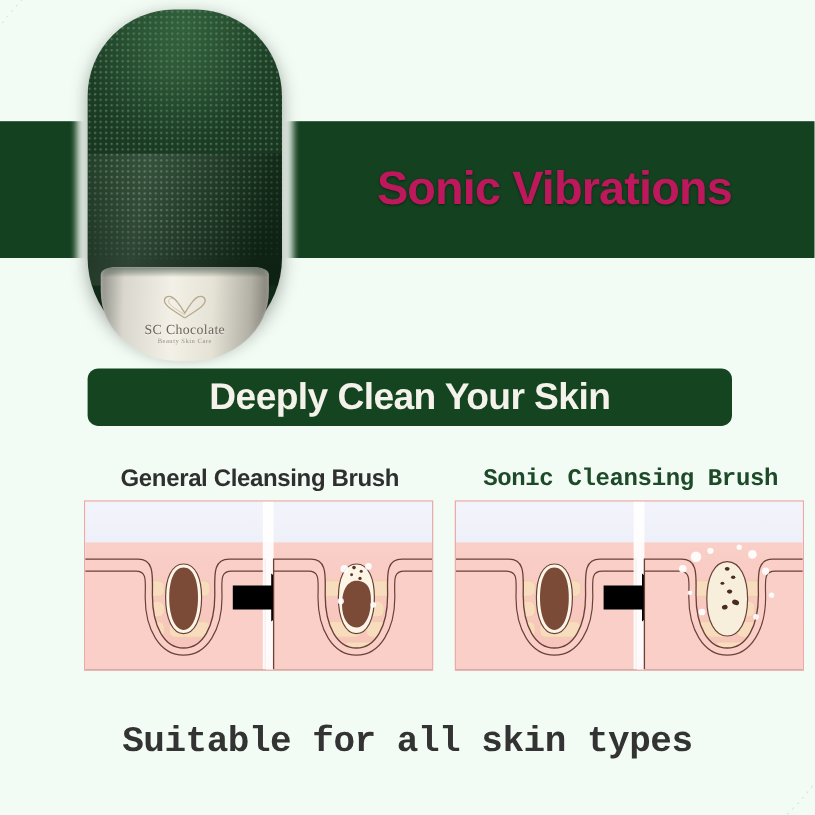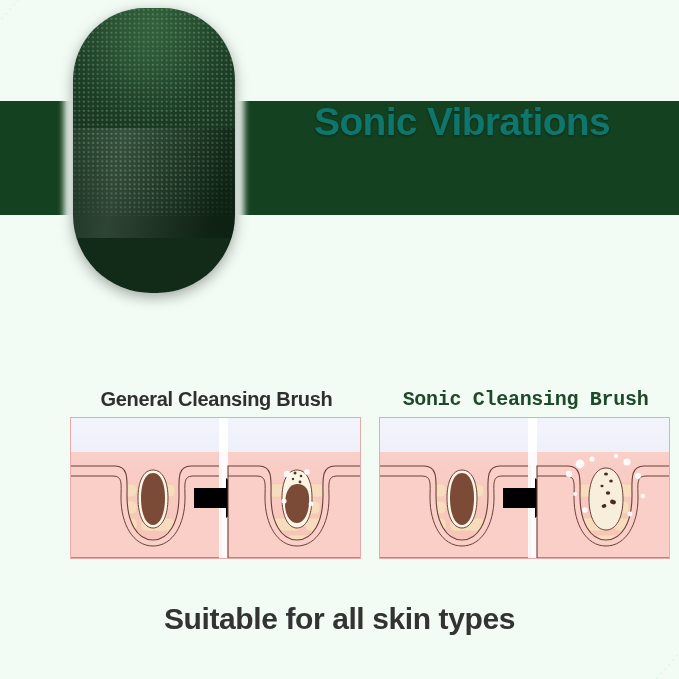--- a/index.html
+++ b/index.html
@@ -15,22 +15,22 @@
   #deco-tl{left:-150px;top:-175px;width:330px;height:330px;}
   #deco-br{right:-150px;bottom:-170px;width:330px;height:330px;}
 
   
   #headline-banner{
     position:absolute;left:0;top:101px;width:679px;height:114px;
     background:#14411f;
   }
   #headline-text{
     position:absolute;left:262px;top:101px;width:400px;height:114px;
-    display:flex;flex-direction:column;align-items:center;justify-content:flex-start;
-    color:#0f766e;font-weight:bold;font-size:39px;line-height:1.07;
+    display:flex;align-items:center;justify-content:center;
+    color:#be185d;font-weight:bold;font-size:39px;line-height:1.07;
     letter-spacing:-0.7px;text-align:center;
     text-shadow:0 1px 2px rgba(0,0,0,.45);
   }
   #headline-l1{white-space:nowrap;}
   #headline-l2{white-space:nowrap;}
 
   
   #product{position:absolute;left:73px;top:8px;width:162px;height:285px;}
   #product-glow{
     position:absolute;left:-9px;top:-6px;width:180px;height:297px;
@@ -113,21 +113,21 @@
   #label-right{color:#1d4a28;}
   .diagram{
     position:relative;width:289px;height:140px;margin-top:2px;
     border:1.5px solid #e9aaa9;background:#fdecea;overflow:hidden;
   }
   .diagram svg{display:block;}
 
   
   #footer-text{
     position:absolute;left:0;top:602px;width:679px;text-align:center;
-    font-weight:bold;font-size:30px;color:#333333;letter-spacing:-0.4px;
+    font-weight:bold;font-size:30px;color:#333333;letter-spacing:-0.4px;font-family:Liberation Mono, monospace;
   }
 </style>
 </head>
 <body>
 
 <div id="stage">
 
   <svg class="deco" id="deco-tl" viewBox="0 0 330 330">
     <g fill="none" stroke="#bfe6cb" stroke-width="1.1">
       <path d="M330,10 A320,320 0 0 0 10,330"></path>
@@ -157,22 +157,40 @@
     <span id="headline-l1">Sonic Vibrations</span>
   </div>
 
   <div id="product">
     <div id="product-glow"></div>
     <div id="product-body">
       <div id="bristles"></div>
       <div id="bristle-shade"></div>
       <div id="body-sheen"></div>
     </div>
+    <div id="base">
+      <div id="base-top-shadow"></div>
+      <svg id="logo-heart" width="46" height="22" viewBox="0 0 46 22">
+        <g fill="none" stroke="#b9a88c" stroke-width="1.1">
+          <path d="M23,20 C14,14 6,10 6,5.5 C6,2 10,1 13,3 C15.5,4.6 17,7 17,7"></path>
+          <path d="M23,20 C32,14 40,10 40,5.5 C40,2 36,1 33,3 C30.5,4.6 29,7 29,7"></path>
+          <path d="M17,7 C19,9.5 21,12.5 23,16 C25,12.5 27,9.5 29,7"></path>
+        </g>
+        <g fill="none" stroke="#cbbda6" stroke-width="0.8" opacity=".85">
+          <path d="M23,17.5 C16,12.5 9.5,9.5 9.5,6 C9.5,3.5 12.5,3 15,4.8"></path>
+        </g>
+      </svg>
+      <div id="logo-word">SC Chocolate</div>
+      <div id="logo-sub">Beauty Skin Care</div>
+    </div>
   </div>
 
+  <div id="pill-banner">
+    <span id="pill-text">Deeply Clean Your Skin</span>
+  </div>
 
   <div id="compare">
 
     <div class="col" id="col-left">
       <div class="col-label" id="label-left">General Cleansing Brush</div>
       <div class="diagram">
         <svg width="289" height="140" viewBox="0 0 289 140">
           <defs>
             <linearGradient id="airL" x1="0" y1="0" x2="0" y2="1">
               <stop offset="0" stop-color="#f3f4fb"></stop>

